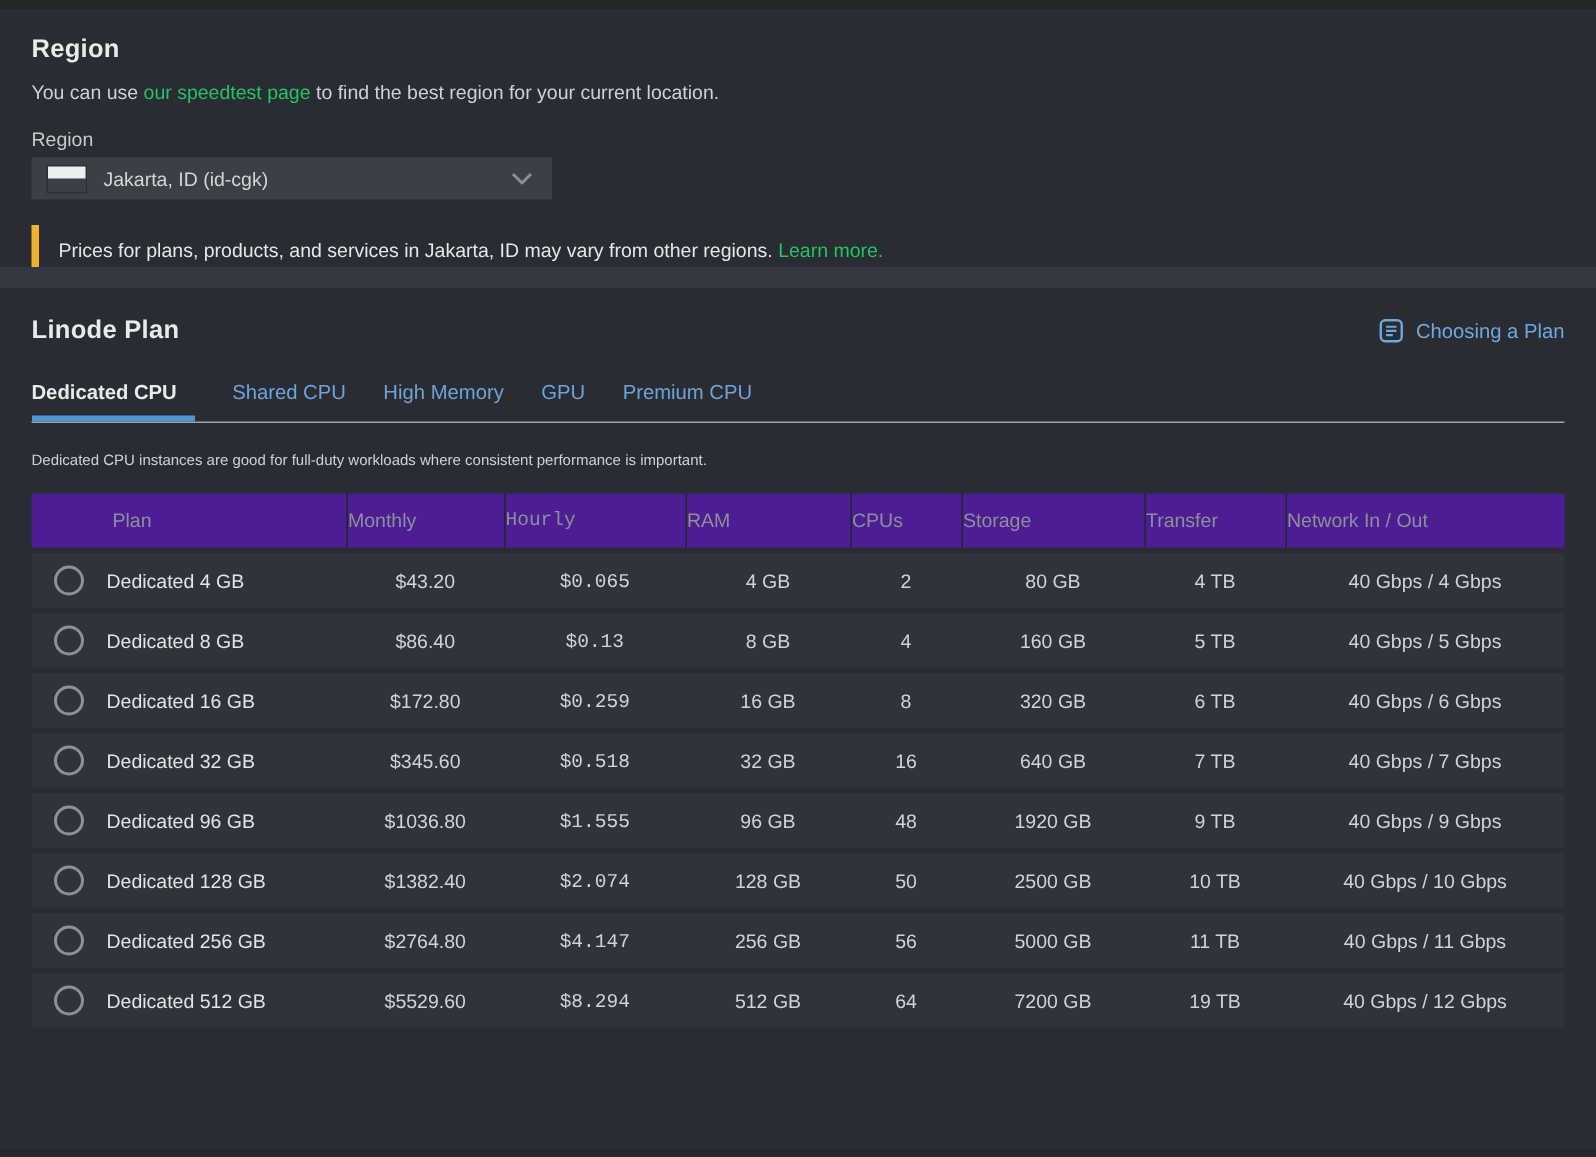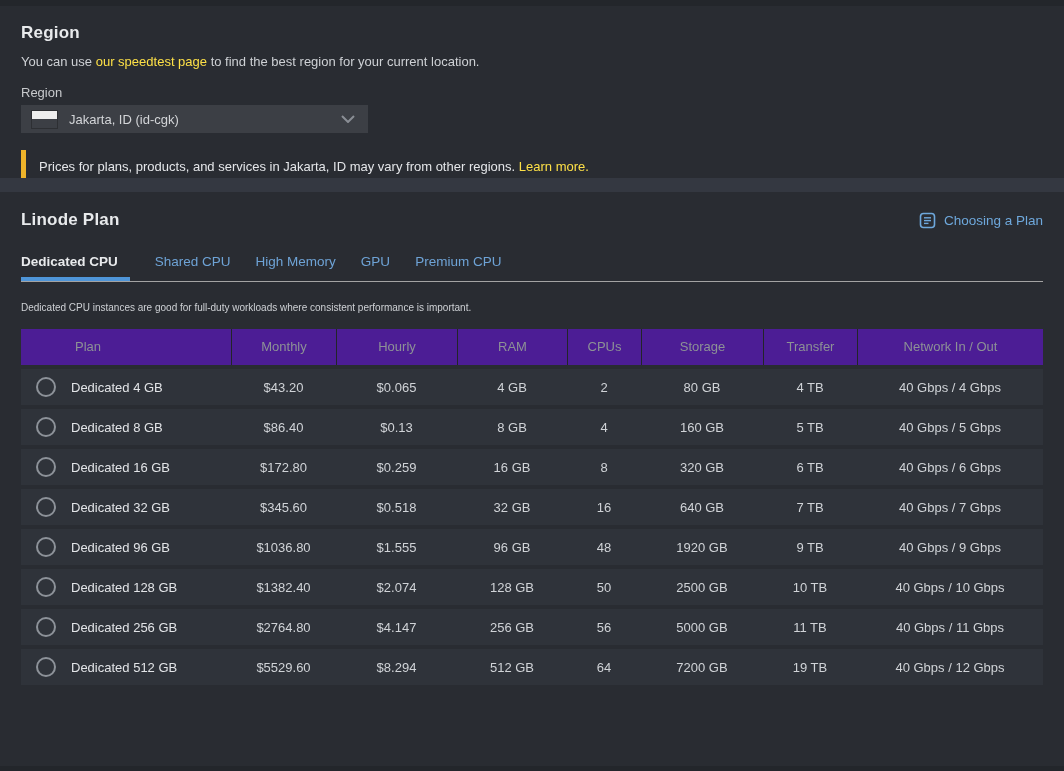--- a/index.html
+++ b/index.html
@@ -14,21 +14,21 @@
   .strip.bottom { height:5px; }
   .paper { background:#292c32; padding:0 21px; }
   .paper.region-paper { height:172px; }
   .gap-band { height:14px; background:#343841; }
   .paper.plan-paper { height:574px; }
 
   
   .section-title { margin:0; padding-top:16px; font-size:17px; line-height:22px;
     font-weight:bold; color:#e8eaec; letter-spacing:.2px; }
   .helper-text { margin:9px 0 0; font-size:13px; line-height:17px; color:#ced1d5; }
-  .link { color:#fde047; cursor:pointer; text-decoration:none; }
+  .link { color:#22c55e; cursor:pointer; text-decoration:none; }
   .field-label { display:block; margin-top:15px; font-size:13px; color:#c8cacd; }
   .select-box { margin-top:5px; width:347px; height:28px; background:#3c3f45;
     display:flex; align-items:center; cursor:pointer; }
   .flag { width:25px; height:17px; margin-left:11px; flex:none; box-shadow:0 0 0 1px rgba(0,0,0,.25); }
   .flag .half-top { height:50%; background:#dd2033; }
   .flag .half-bottom { height:50%; background:#eeeeee; }
   .select-value { margin-left:12px; flex:1; font-size:13px; color:#d3d5d8; }
   .chevron { margin-right:13px; flex:none; display:flex; align-items:center; }
   .notice { margin-top:17px; display:flex; align-items:center;
     border-left:5px solid #efb42a; padding:8px 0 8px 13px;
@@ -40,25 +40,25 @@
   .docs-link { display:flex; align-items:center; gap:8px; color:#6ea8dc; font-size:13.5px; cursor:pointer; }
   .tabs { display:flex; margin-top:23px; border-bottom:1px solid #a3a3a3; }
   .tab { font-size:13.5px; padding:0 0 12px 0; margin-right:25px; color:#6ea3d6; cursor:pointer; white-space:nowrap; }
   .tab.active { color:#e8eaec; font-weight:bold; padding-right:12px;
     box-shadow:inset 0 -4px 0 #4e95d8; }
   .plan-desc { margin:20px 0 0; font-size:10px; color:#ced1d5; }
 
   
   .plan-table { margin-top:16px; width:1022px; }
   .thead { display:flex; height:36px; background:#4c1d95; margin-bottom:4px; }
-  .hcell { font-size:13px; color:#8d9196; line-height:36px; text-align:center;
+  .hcell { font-size:13px; color:#8d9196; line-height:36px; text-align:left;
     border-left:1px solid #222529; }
   .hcell:first-child { border-left:none; text-align:left; padding-left:54px; }
   .h-plan { width:210px; }
-  .w-monthly { width:105px; } .w-hourly { width:121px; } .w-ram { width:110px; }
+  .w-monthly { width:105px; } .w-hourly { width:121px;font-family:Liberation Mono, monospace; } .w-ram { width:110px; }
   .w-cpus { width:74px; } .w-storage { width:122px; } .w-transfer { width:94px; }
   .w-network { width:186px; }
   .trow { display:flex; height:36px; background:#2f333a; margin-bottom:4px;
     align-items:center; cursor:pointer; }
   .trow:last-child { margin-bottom:0; }
   .c-radio { width:50px; display:flex; justify-content:center; }
   .radio { width:20px; height:20px; border:2px solid #8d9299; border-radius:50%;
     background:transparent; }
   .c-plan { width:160px; font-size:13px; color:#e2e4e7; }
   .c-num { font-size:13px; color:#d0d3d7; text-align:center; }

